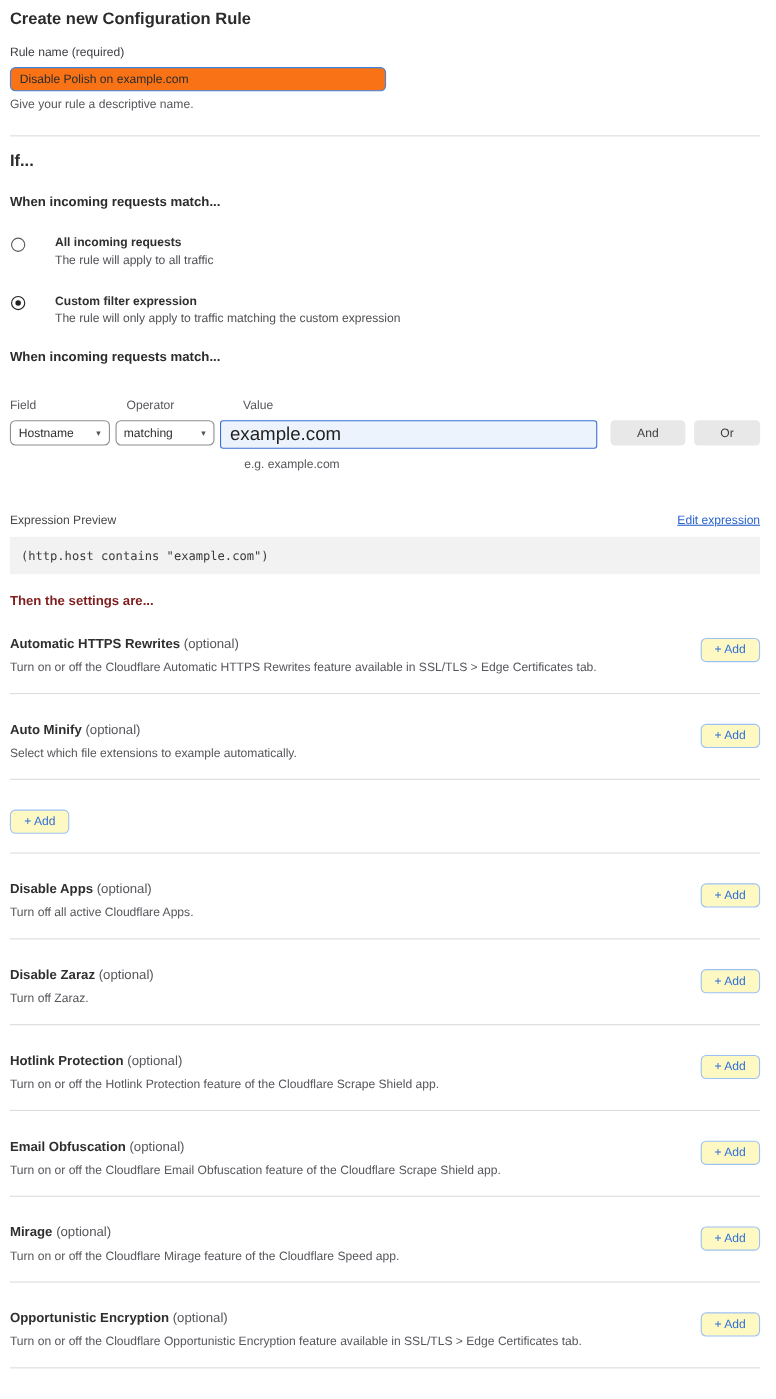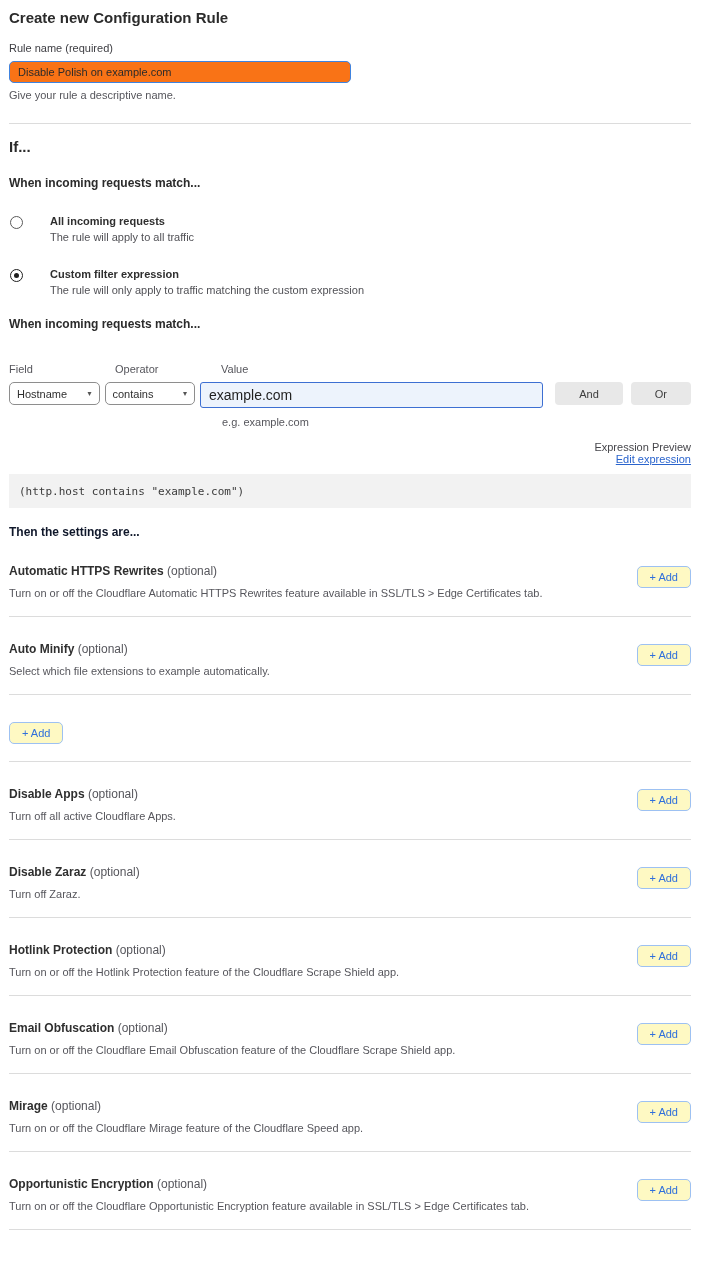--- a/index.html
+++ b/index.html
@@ -54,42 +54,42 @@
     height: 23px; border: 1px solid #8e8e8e; border-radius: 5px; background: #fff;
     display: flex; align-items: center; justify-content: space-between;
     font-size: 11px; color: #2f2f2f; padding: 0 7px; cursor: pointer;
   }
   .select-field { width: 101px; margin-right: 5px; }
   .select-operator { width: 101px; margin-right: 5px; }
   .caret { font-size: 8px; color: #555; margin-left: 6px; }
   .value-input {
     width: 389px; height: 23px;
     background: #edf3fc; border: 1px solid #3d6fd2; border-radius: 3px;
-    font-size: 14px; font-family: "Liberation Sans", sans-serif;
+    font-size: 17px; font-family: "Liberation Sans", sans-serif;
     padding: 12px 8px; color: #1f1f1f; outline: none;
   }
   .chip-btn {
     height: 23px; background: #e8e8e8; border: none; border-radius: 4px;
     font-size: 11px; color: #3d3d3d; padding: 0 24px; cursor: pointer;
     font-family: "Liberation Sans", sans-serif;
   }
   .btn-and { margin-left: 12px; }
   .btn-or { margin-left: 8px; }
   .eg-text { font-size: 11px; color: #56565c; margin: 8px 0 0 213px; }
 
-  .preview-header { display: flex; justify-content: space-between; align-items: flex-end; margin-top: 13px; flex-direction: column; }
+  .preview-header { display: flex; justify-content: space-between; align-items: flex-end; margin-top: 39px; }
   .preview-label { font-size: 11px; color: #46464b; }
   .edit-link { font-size: 11px; color: #2a64cd; text-decoration: underline; cursor: pointer; }
   .code-box {
     margin-top: 9px; background: #f2f2f2; height: 34px;
     display: flex; align-items: center; padding: 0 10px;
     font-family: "DejaVu Sans Mono", monospace; font-size: 11px; color: #3a3a3a;
   }
 
-  .then-head { font-size: 12px; font-weight: 700; margin-top: 17px; color: #0f172a; }
+  .then-head { font-size: 12px; font-weight: 700; margin-top: 17px; color: #7f1d1d; }
 
   .setting-row {
     display: flex; justify-content: space-between; align-items: flex-start;
     padding: 25px 0 17px 0; border-bottom: 1px solid #dcdcdc;
   }
   .setting-title { font-size: 12px; font-weight: 700; color: #2f2f2f; }
   .setting-suffix { font-weight: 400; color: #56565c; }
   .setting-desc { font-size: 11px; color: #56565c; margin-top: 9px; }
   .add-btn {
     background: #fef9c3; border: 1px solid #9dc1f2; border-radius: 5px;
@@ -138,21 +138,21 @@
       <div class="lbl-field">Field</div>
       <div class="lbl-operator">Operator</div>
       <div class="lbl-value">Value</div>
     </div>
     <div class="builder-row">
       <div class="select-box select-field">
         <span>Hostname</span>
         <span class="caret">▾</span>
       </div>
       <div class="select-box select-operator">
-        <span>contains</span>
+        <span>matching</span>
         <span class="caret">▾</span>
       </div>
       <input class="value-input" type="text" value="example.com" style="">
       <button class="chip-btn btn-and">And</button>
       <button class="chip-btn btn-or">Or</button>
     </div>
     <div class="eg-text">e.g. example.com</div>
   </div>
 
   <div class="preview-header">

